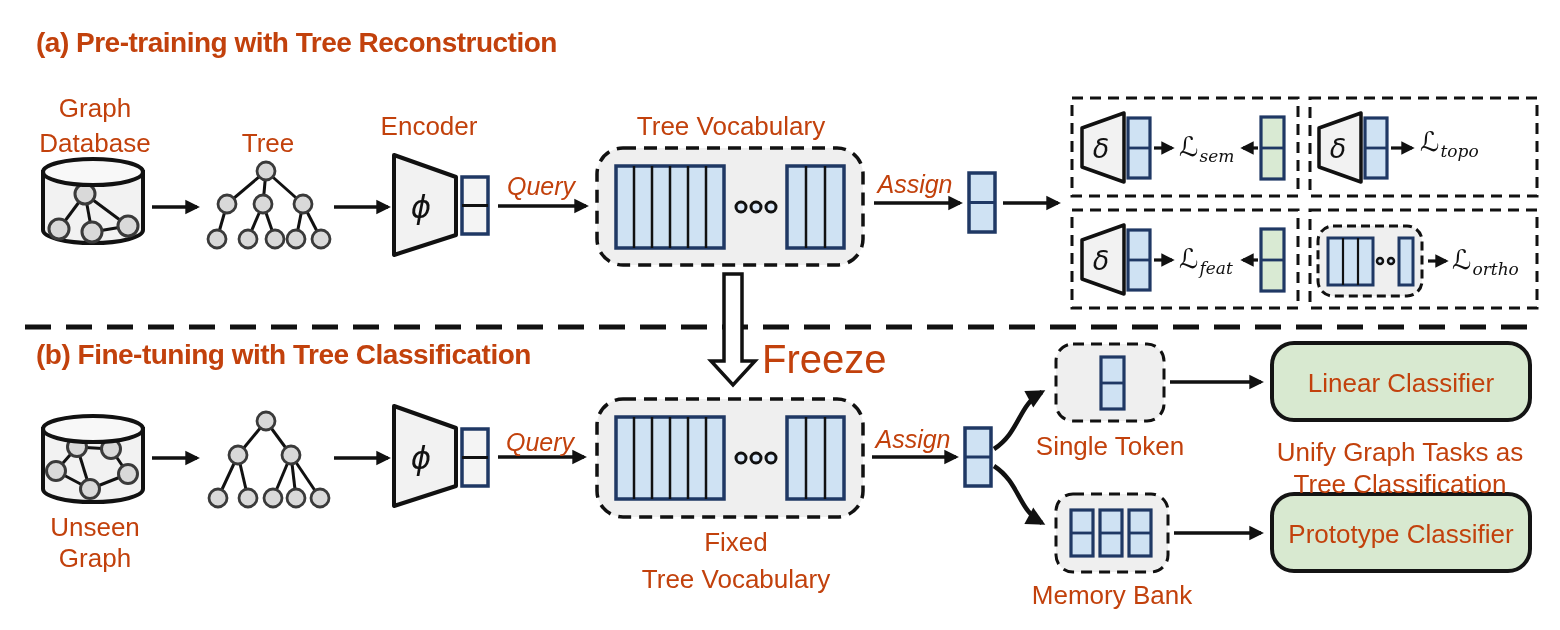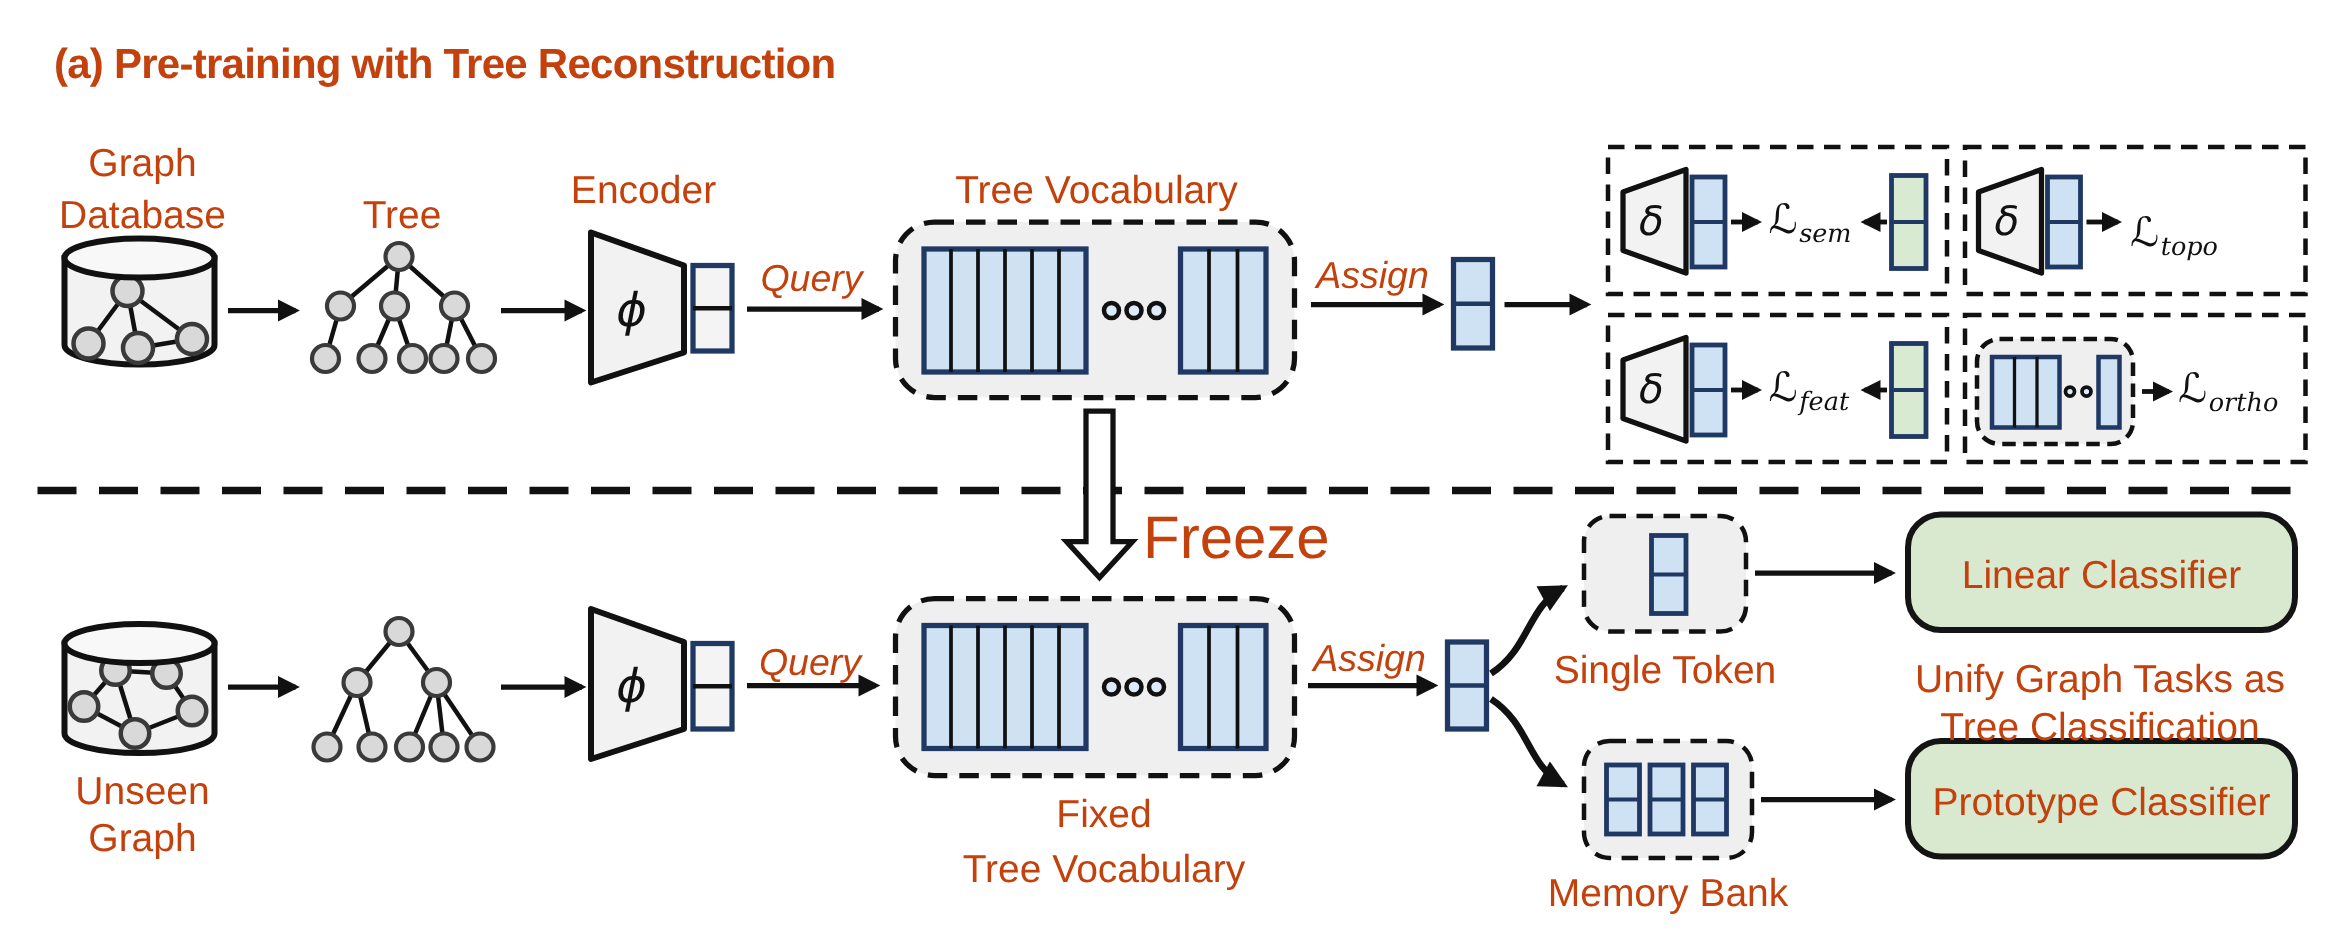--- a/index.html
+++ b/index.html
@@ -273,24 +273,25 @@
 <div class="sym phi" style="left:421px;top:207px">ϕ</div>
 <div class="lbl ital" style="left:541px;top:173px">Query</div>
 <div class="lbl" style="left:731px;top:112px">Tree Vocabulary</div>
 <div class="lbl ital" style="left:915px;top:171px">Assign</div>
 
 <div class="sym delta" style="left:1101px;top:148px">δ</div>
 <div class="sym delta" style="left:1338px;top:148px">δ</div>
 <div class="sym delta" style="left:1101px;top:260px">δ</div>
 
 <div class="loss" style="left:1179px;top:131px"><span>ℒ</span><sub>sem</sub></div>
-<div class="loss" style="left:1420px;top:140px"><span>ℒ</span><sub>topo</sub></div>
+<div class="loss" style="left:1420px;top:126px"><span>ℒ</span><sub>topo</sub></div>
 <div class="loss" style="left:1179px;top:243px"><span>ℒ</span><sub>feat</sub></div>
 <div class="loss" style="left:1452px;top:244px"><span>ℒ</span><sub>ortho</sub></div>
 
+<div class="lbl left title" style="left:36px;top:340px">(b) Fine-tuning with Tree Classification</div>
 <div class="lbl left freeze" style="left:762px;top:337px">Freeze</div>
 
 <div class="lbl" style="left:95px;top:513px">Unseen</div>
 <div class="lbl" style="left:95px;top:544px">Graph</div>
 <div class="sym phi" style="left:421px;top:458px">ϕ</div>
 <div class="lbl ital" style="left:540px;top:429px">Query</div>
 <div class="lbl" style="left:736px;top:528px">Fixed</div>
 <div class="lbl" style="left:736px;top:565px">Tree Vocabulary</div>
 <div class="lbl ital" style="left:913px;top:426px">Assign</div>
 

